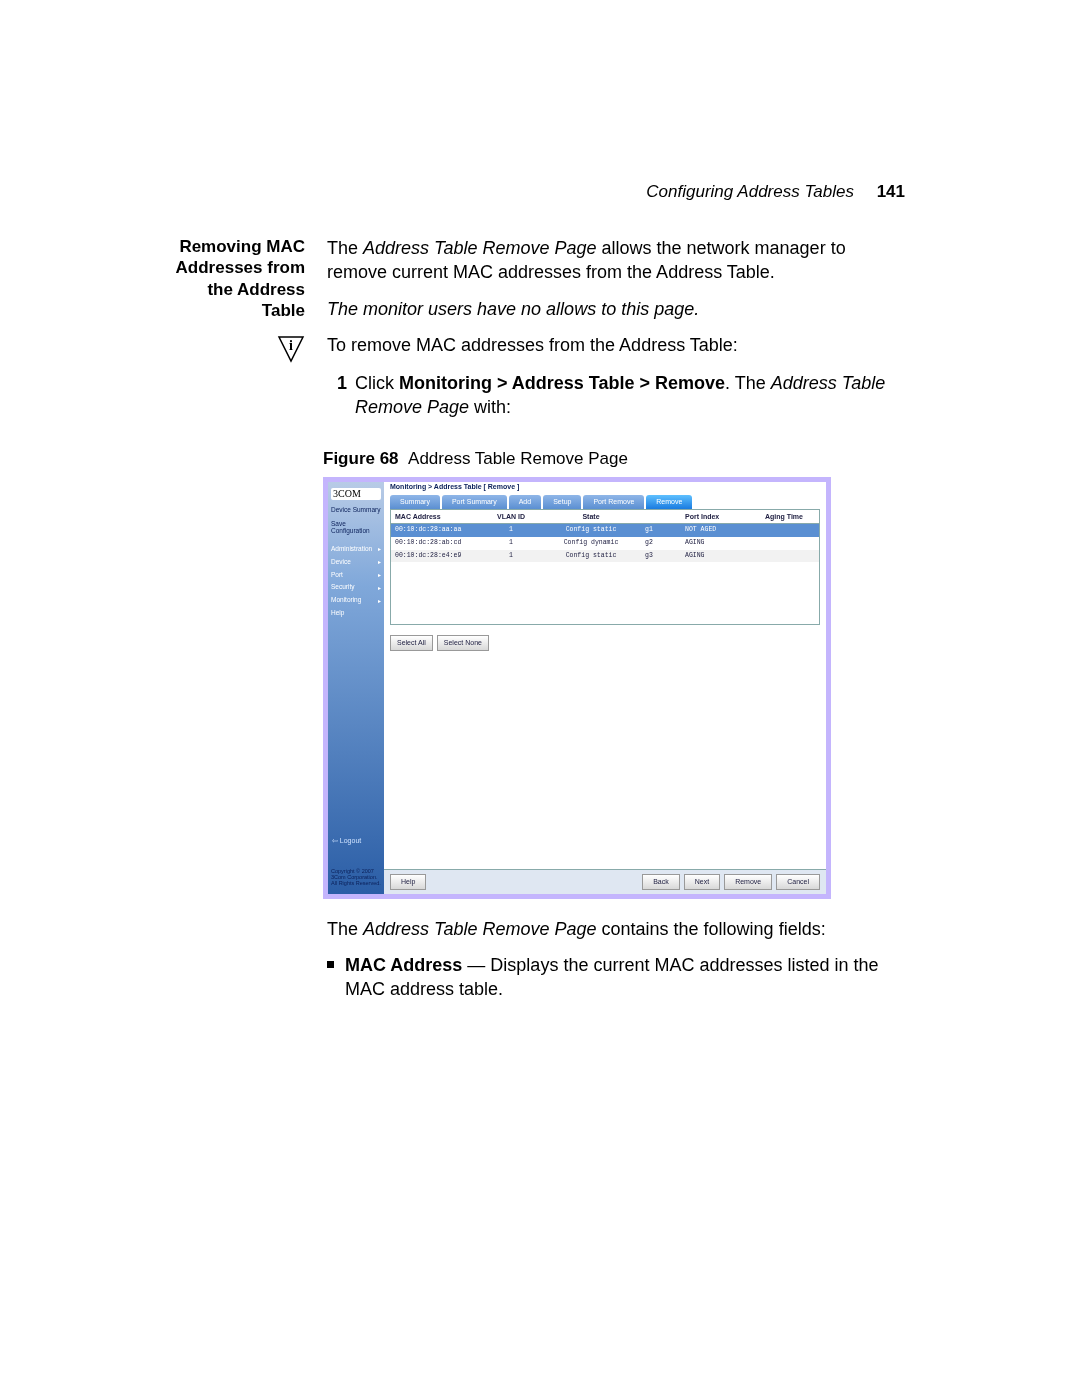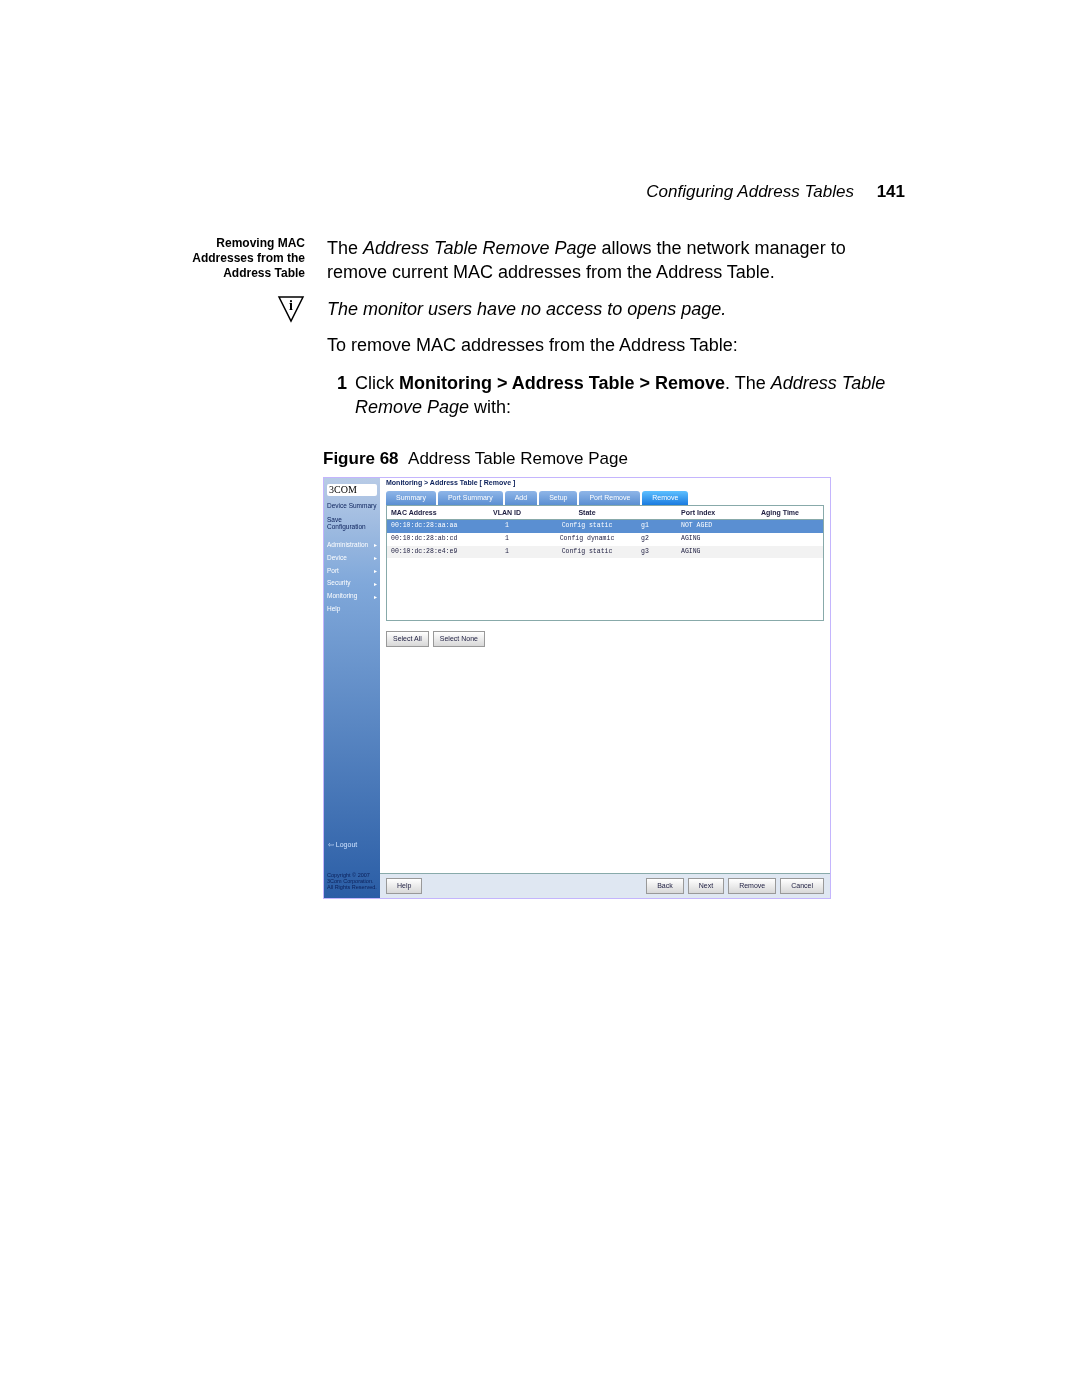--- a/index.html
+++ b/index.html
@@ -34,21 +34,21 @@
   }
   .sidecol {
     width: 148px;
     flex: 0 0 148px;
     text-align: right;
     padding-right: 18px;
     box-sizing: border-box;
   }
   .sidecol .side-heading {
     font-weight: 700;
-    font-size: 12px;
+    font-size: 17px;
     line-height: 1.25;
   }
   .info-icon {
     margin-top: 14px;
     display: inline-block;
   }
   .body {
     flex: 1 1 auto;
     font-size: 18px;
     line-height: 1.35;
@@ -61,21 +61,21 @@
     margin: 14px 0 4px 0;
   }
   .step .num { font-weight: 700; width: 24px; flex: 0 0 24px; text-align: right; margin-right: 8px;}
   .fig-cap { font-size: 17px; margin: 28px 0 6px 0; }
   .fig-cap strong { font-weight: 700; }
 
   
   .figure {
     width: 508px;
     height: 422px;
-    border: 1px solid #c4b5fd;
+    border: 5px solid #c4b5fd;
     box-sizing: border-box;
     display: flex;
     font-family: Tahoma, Arial, sans-serif;
     font-size: 7.5px;
     color: #224;
     background: #fff;
     position: relative;
   }
   .fig-sidebar {
     flex: 0 0 56px;
@@ -168,21 +168,21 @@
           <text x="14" y="15" text-anchor="middle" font-family="Georgia,serif" font-weight="bold" font-size="14">i</text>
         </svg>
       </span>
     </div>
 
     <div class="body">
 
       <p>
         <span>The </span><em>Address Table Remove Page</em><span> allows the network manager to remove current MAC addresses from the Address Table.</span>
       </p>
-      <p><em>The monitor users have no access to opens page.</em></p>
+      <p><em>The monitor users have no allows to this page.</em></p>
       <p>To remove MAC addresses from the Address Table:</p>
 
       <div class="step">
         <div class="num">1</div>
         <div>
           <span>Click </span><strong>Monitoring &gt; Address Table &gt; Remove</strong><span>. The </span><em>Address Table Remove Page</em><span> with:</span>
         </div>
       </div>
 
       <div class="fig-cap">
@@ -278,19 +278,25 @@
               <div class="fig-fbtn">Back</div>
               <div class="fig-fbtn">Next</div>
               <div class="fig-fbtn">Remove</div>
               <div class="fig-fbtn">Cancel</div>
             </div>
           </div>
         </div>
       </div>
 
       <div class="after-fig">
+        <p>
+          <span>The </span><em>Address Table Remove Page</em><span> contains the following fields:</span>
+        </p>
         <ul class="fields">
+          <li>
+            <strong>MAC Address</strong><span> — Displays the current MAC addresses listed in the MAC address table.</span>
+          </li>
         </ul>
       </div>
 
     </div>
   </div>
 </div>
 
 </body></html>

